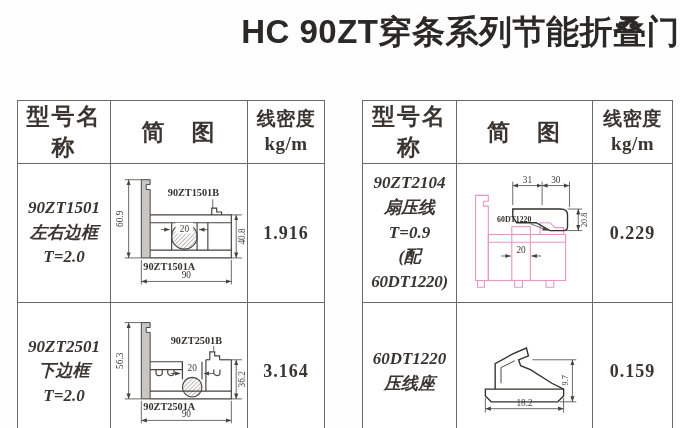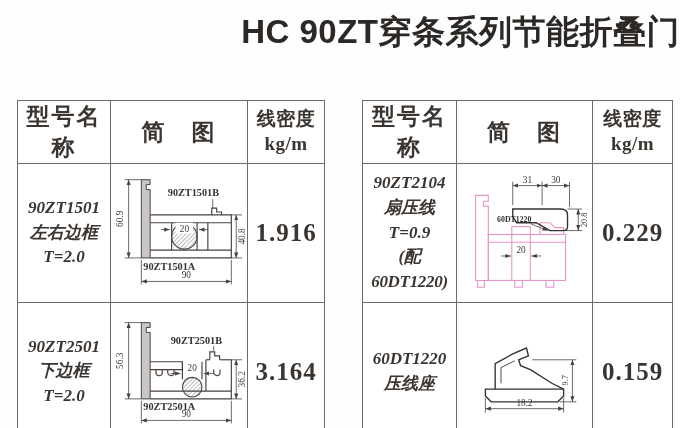--- a/index.html
+++ b/index.html
@@ -10,21 +10,21 @@
            color:#2b2826; letter-spacing:0.5px; }
   table.cat { position:absolute; top:100px; border-collapse:collapse; background:#fff; }
   #tbl-left  { left:17px; }
   #tbl-right { left:362px; }
   .cat td { border:1.5px solid #6a6a6a; padding:0; text-align:center; vertical-align:middle;
             color:#3a3531; }
   .hdr .h-model, .hdr .h-diagram { font-weight:bold; font-size:23px; letter-spacing:2px; }
   .h-density { font-weight:bold; font-size:19px; line-height:1.3; letter-spacing:0.5px; }
   .model-cell { font-weight:bold; font-size:17px; line-height:1.45;font-style:italic; }
   .model-cell .small { font-size:17px; letter-spacing:-0.3px; }
-  .density-cell { font-weight:bold; font-size:25px; letter-spacing:1px; }
+  .density-cell { font-weight:bold; font-size:18px; letter-spacing:1px; }
   .diagram-cell svg { display:block; margin:0 auto; }
   svg .ln  { stroke:#474240; stroke-width:1.2; fill:none; }
   svg .fillbar { stroke:#474240; stroke-width:1; fill:#c9c6c3; }
   svg .hatched { stroke:#474240; stroke-width:1.1; fill:url(#hatch); }
   svg .dl  { stroke:#474240; stroke-width:0.8; fill:none; }
   svg .pk  { stroke:#ea93c7; stroke-width:1.1; fill:none; }
   svg .blk { stroke:#35312e; stroke-width:1.4; fill:none; }
   svg .dim { font-size:9.5px; fill:#3d3a36; font-family:"Liberation Serif", serif; }
   svg .plabel { font-size:10.5px; font-weight:bold; fill:#353230; font-family:"Liberation Serif", serif; }
 </style>

